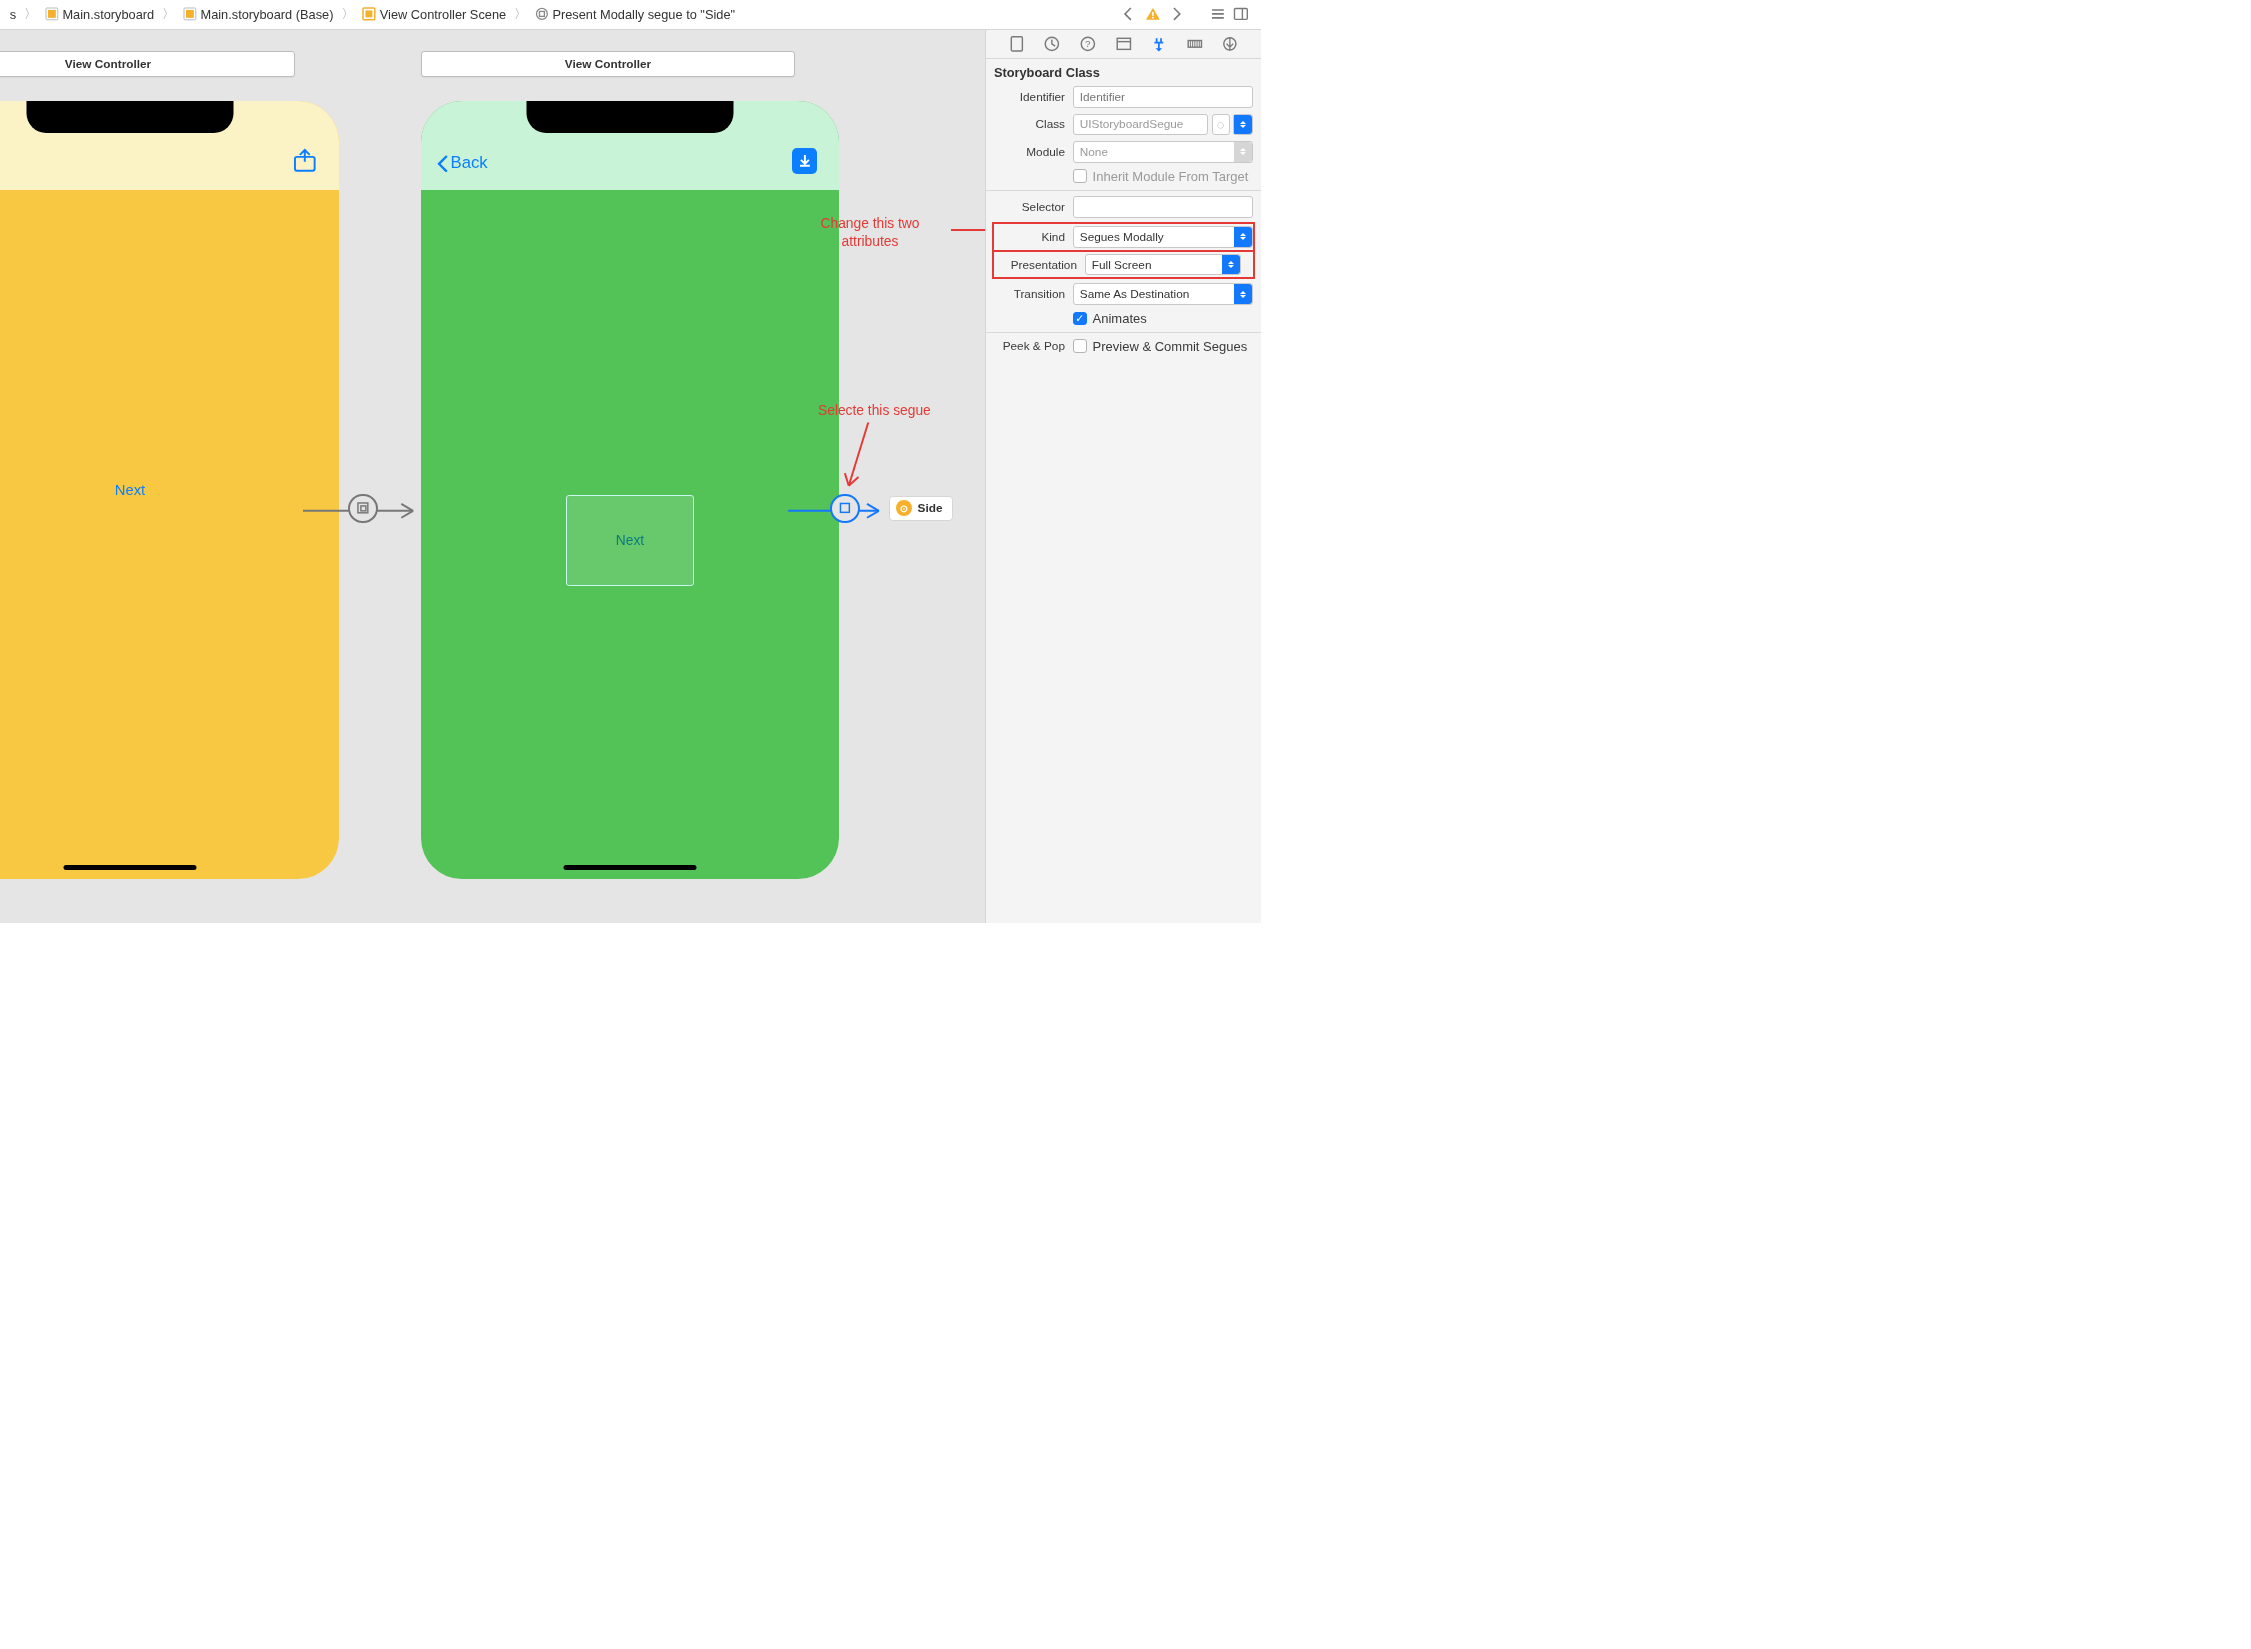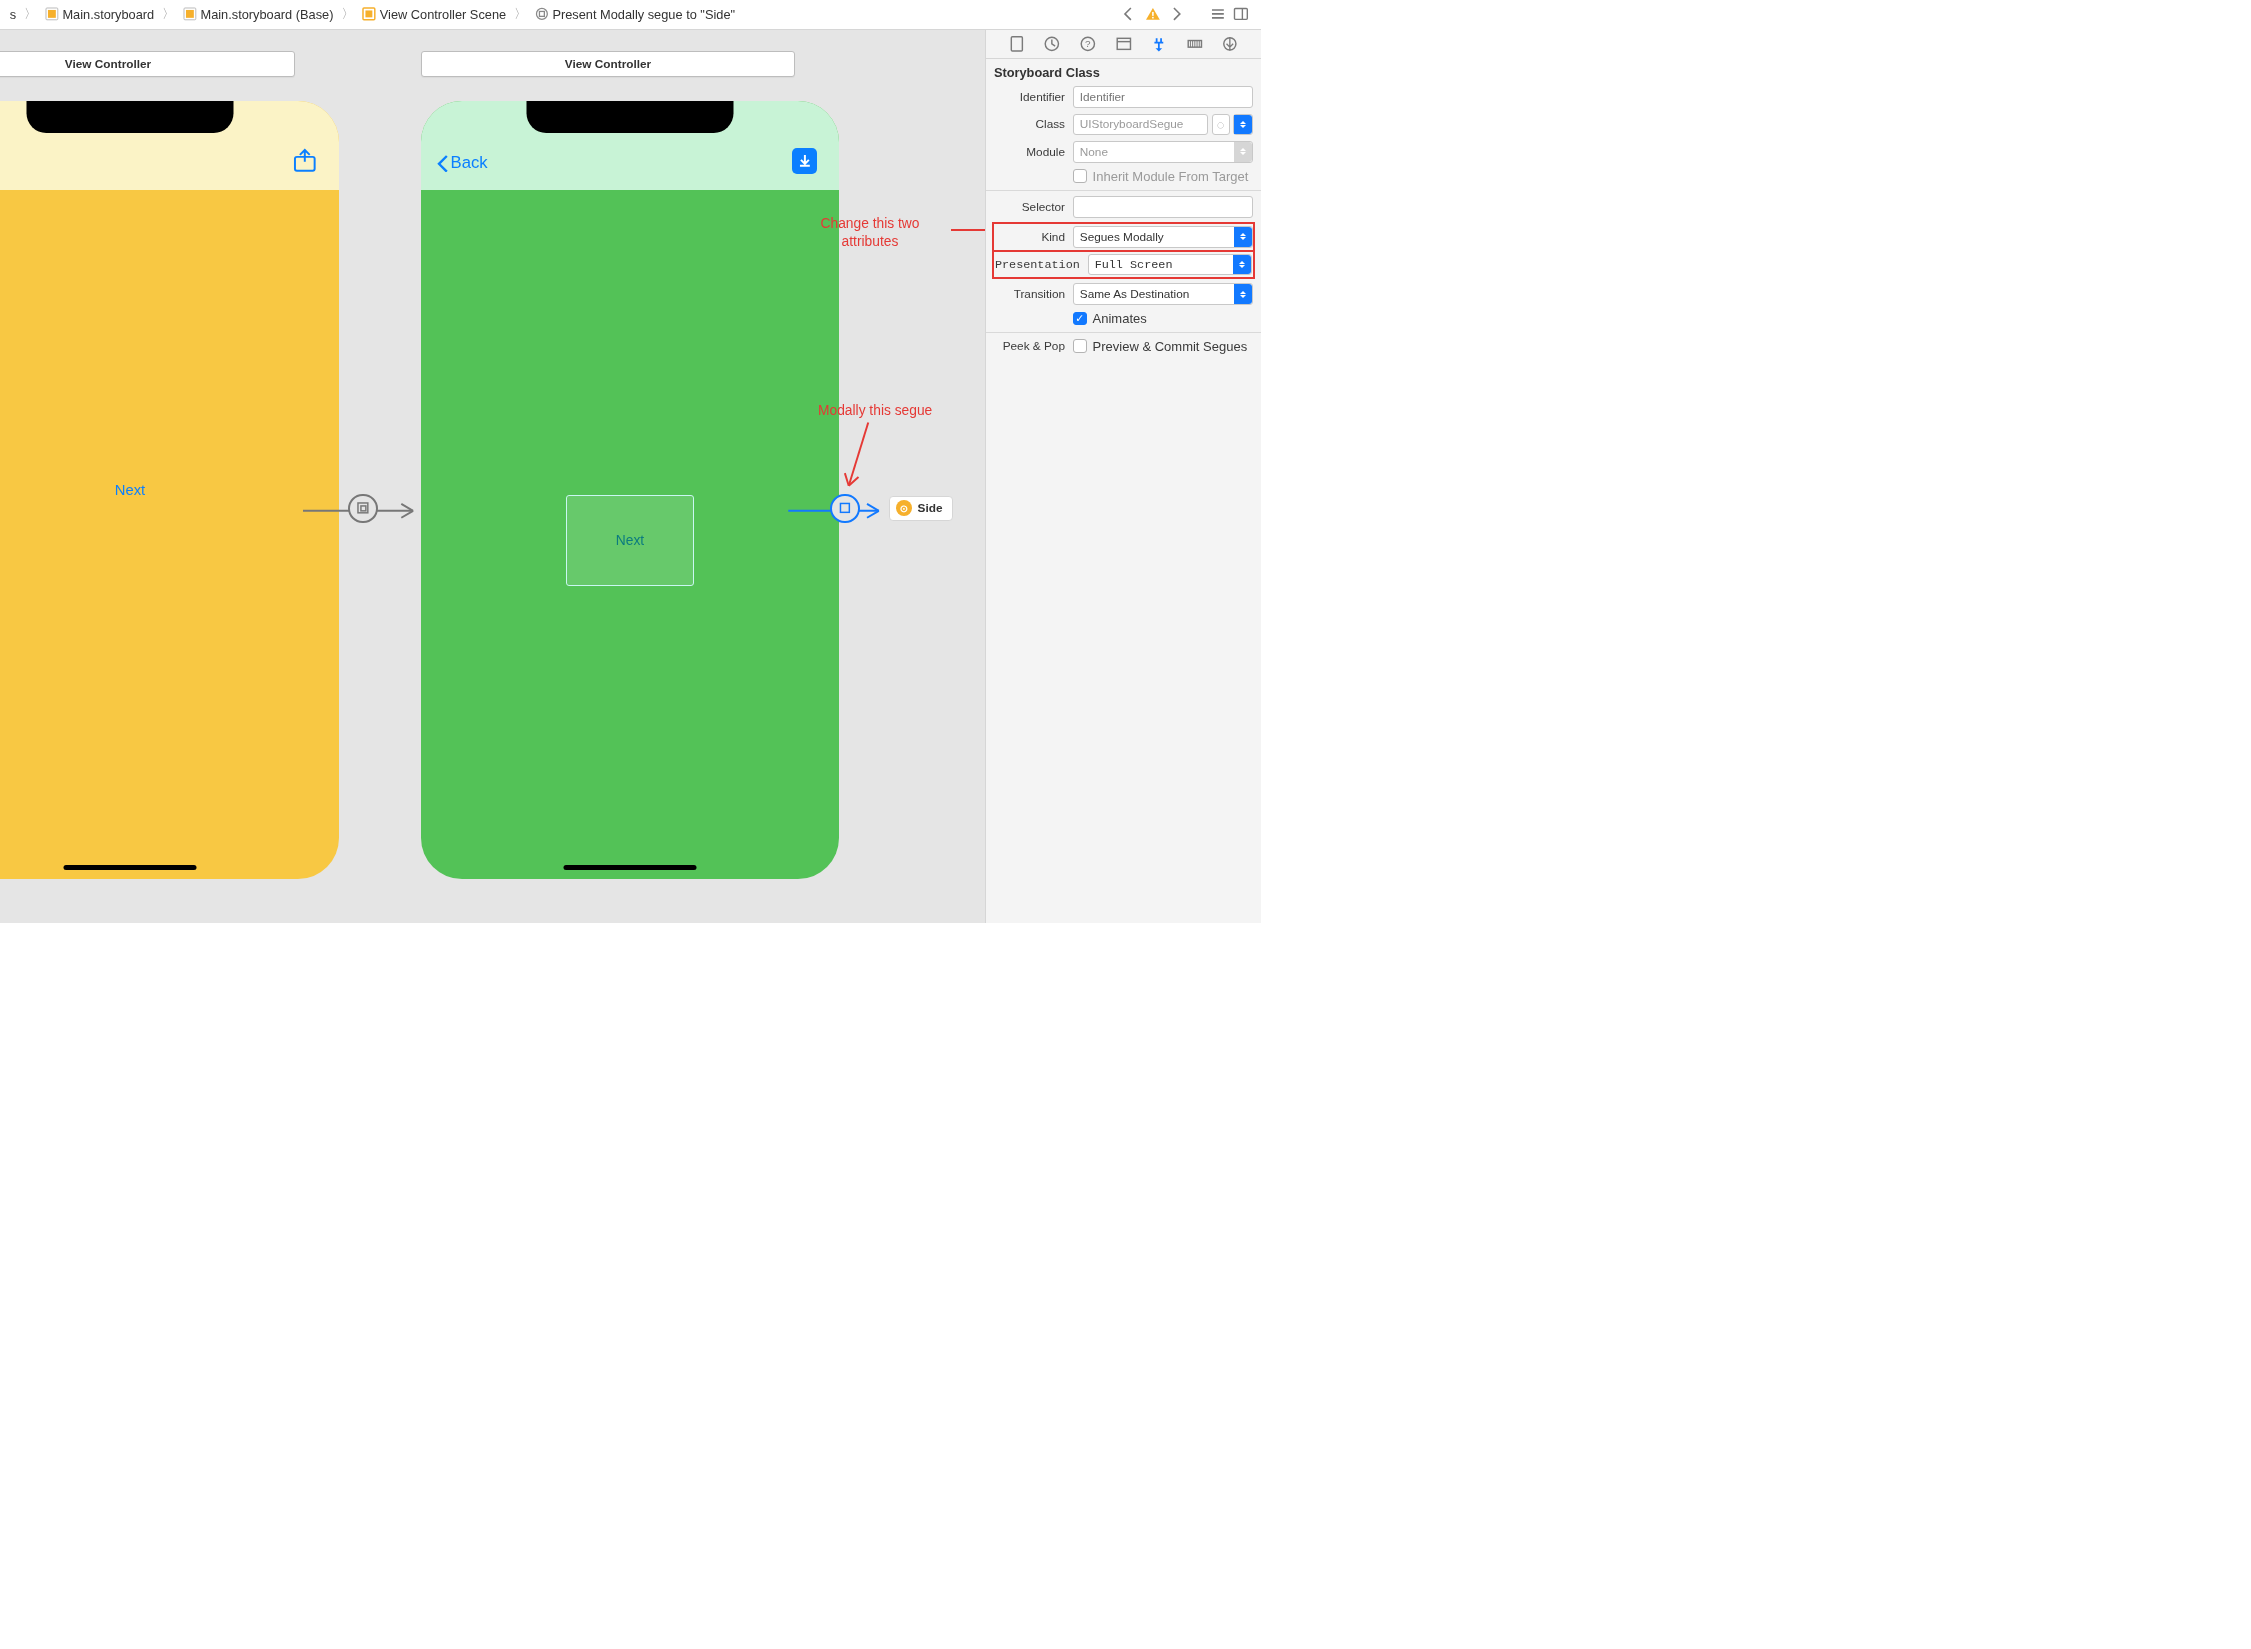--- a/index.html
+++ b/index.html
@@ -248,21 +248,21 @@
           <span>Side</span>
         </div>
 
         <div class="anno anno-top" style="white-space:pre-line;">Change this two
 attributes</div>
         <svg class="arrow-red" style="left:951px; top:193px;" width="128" height="13.8" viewBox="0 0 130 14">
           <line x1="0" y1="7" x2="120" y2="7" stroke="#E53935" stroke-width="2"></line>
           <path d="M120 7 L108 1 M120 7 L108 13" stroke="#E53935" stroke-width="2" fill="none"></path>
         </svg>
 
-        <div class="anno anno-seg">Modally this segue</div>
+        <div class="anno anno-seg">Selecte this segue</div>
         <svg class="arrow-red" style="left:839px; top:392px;" width="39" height="74" viewBox="0 0 40 75">
           <line x1="30" y1="0" x2="10" y2="65" stroke="#E53935" stroke-width="2"></line>
           <path d="M10 65 L6 52 M10 65 L20 56" stroke="#E53935" stroke-width="2" fill="none"></path>
         </svg>
 
       </div>
     </div>
 
     <div class="inspector">
       <div class="insp-icons">
@@ -354,21 +354,21 @@
 
         <div class="row hl-red" style="padding:2px 0; margin-bottom:2px;">
           <label>Kind</label>
           <div class="field">
             <div class="sel">
               <span class="sel-text">Segues Modally</span>
               <span class="sel-btn"></span>
             </div>
           </div>
         </div>
-        <div class="row hl-red" style="padding:2px 1px;font-family:Liberation Mono, monospace;">
+        <div class="row hl-red" style="padding:2px 12px;">
           <label>Presentation</label>
           <div class="field">
             <div class="sel">
               <span class="sel-text">Full Screen</span>
               <span class="sel-btn"></span>
             </div>
           </div>
         </div>
         <div class="row">
           <label>Transition</label>

